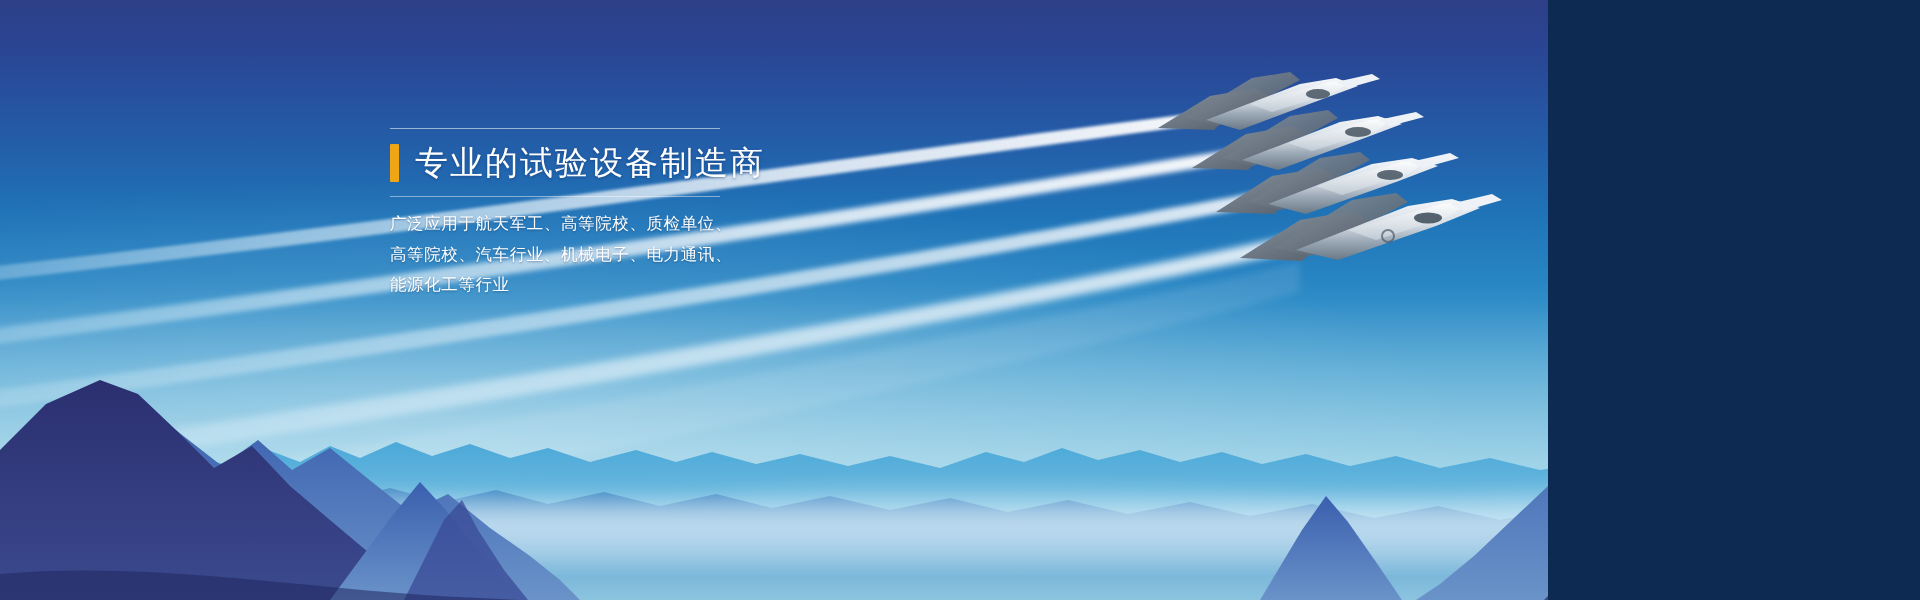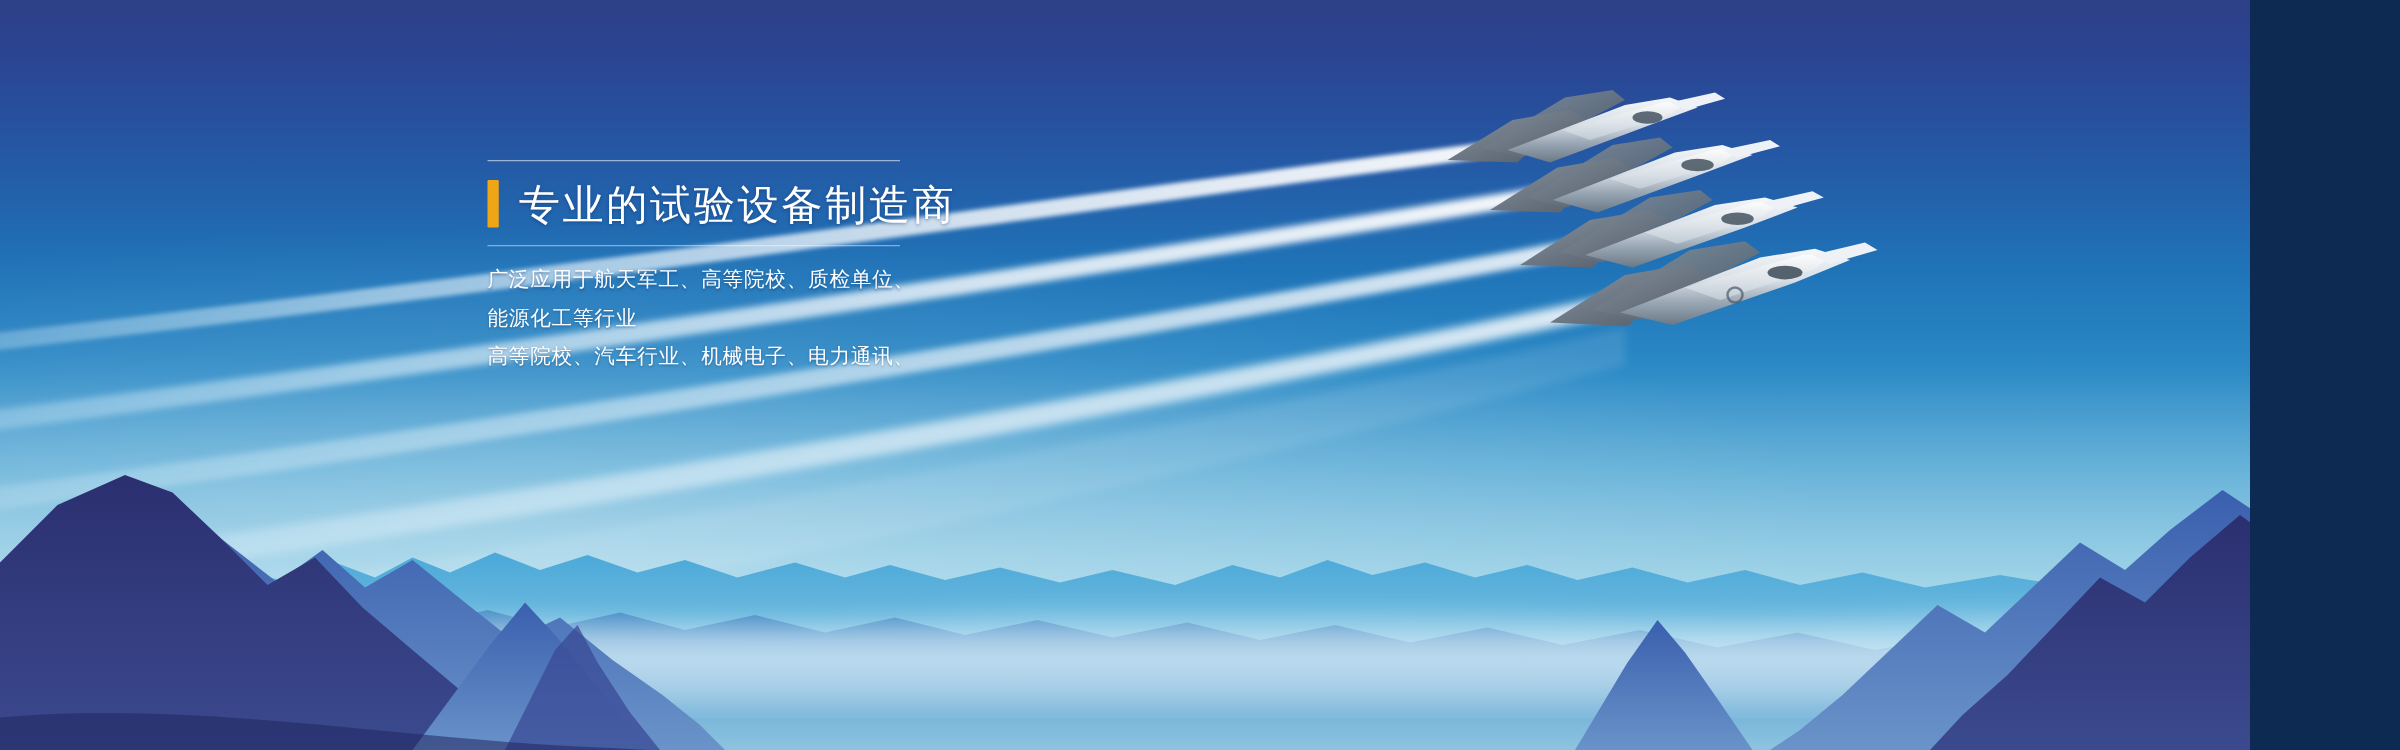--- a/index.html
+++ b/index.html
@@ -1,18 +1,18 @@
 <!DOCTYPE html>
 <html><head>
 <meta charset="utf-8">
 <style>
   html,body{margin:0;padding:0;background:#0d2a52;}
   .banner{
-    position:relative;width:1800px;height:600px;overflow:hidden;
-    font-family:Liberation Sans, sans-serif;
+    position:relative;width:1548px;height:600px;overflow:hidden;
+    font-family:Liberation Serif, serif;
     background:linear-gradient(180deg,
       #2d3f87 0%,
       #2a4593 8%,
       #245aa6 22%,
       #1f74b8 36%,
       #2b8ac6 50%,
       #56a9d4 62%,
       #7cc0de 72%,
       #9ad2e6 80%,
       #a8d8ea 88%,
@@ -247,18 +247,18 @@
 
   <div class="text-block">
     <div class="rule"></div>
     <div class="headline-row">
       <span class="accent-bar"></span>
       <span class="headline">专业的试验设备制造商</span>
     </div>
     <div class="rule bottom"></div>
     <div class="subtitle">
       <div>广泛应用于航天军工、高等院校、质检单位、</div>
+      <div>高等院校、汽车行业、机械电子、电力通讯、</div>
       <div>能源化工等行业</div>
-      <div>高等院校、汽车行业、机械电子、电力通讯、</div>
     </div>
   </div>
 
 </div>
 
 </body></html>

